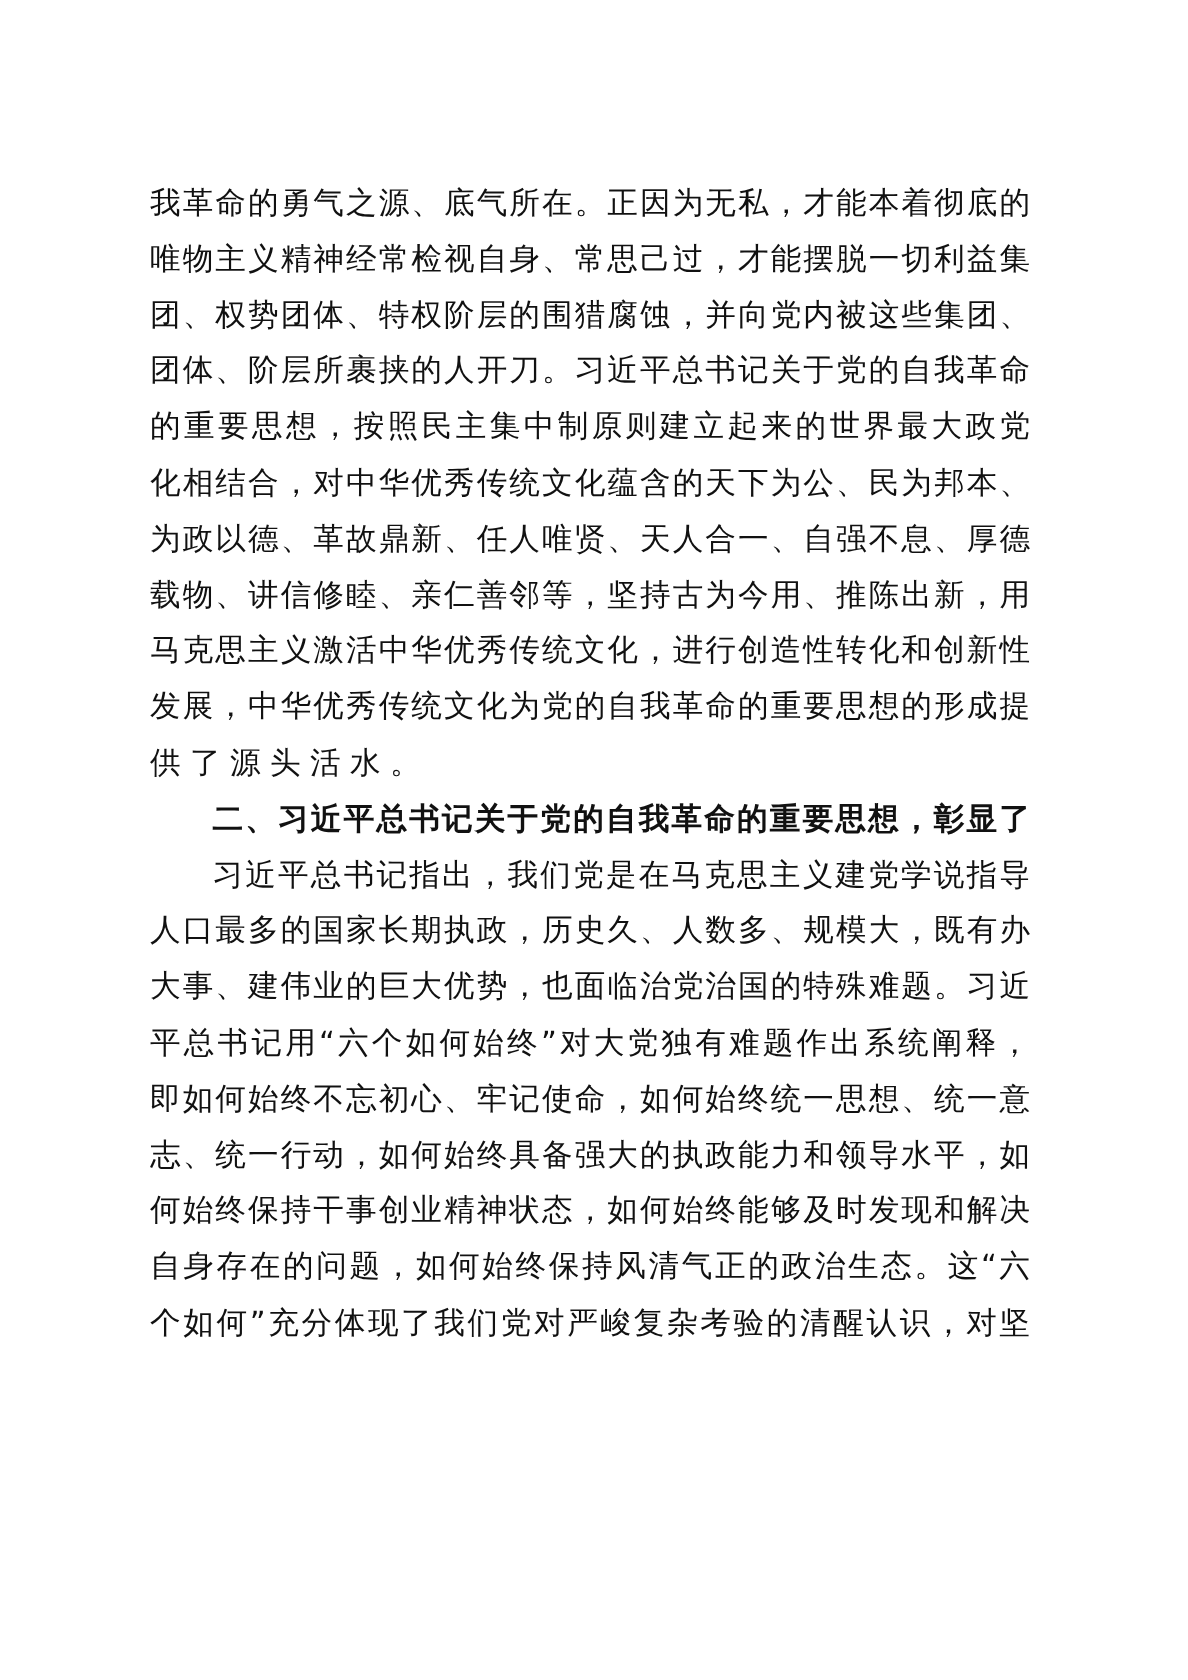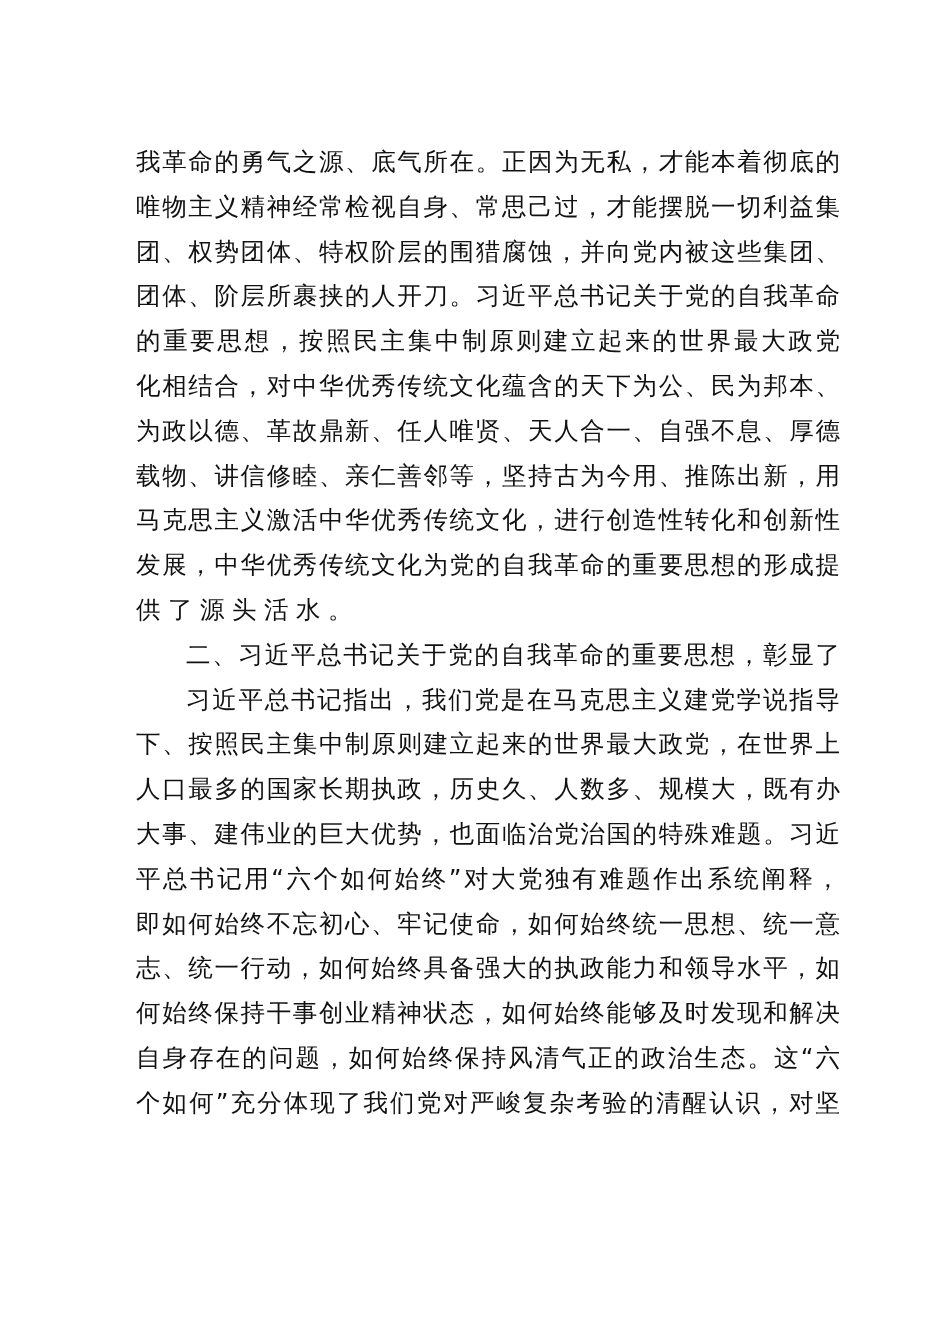--- a/index.html
+++ b/index.html
@@ -10,42 +10,42 @@
     body {
       width: 950px;
       height: 1344px;
       position: relative;
       overflow: hidden;
       font-family: "DejaVu Sans", "Liberation Sans", sans-serif;
       color: #111111;
     }
     .page {
       position: absolute;
-      left: 136px;
+      left: 120px;
       top: 140px;
       width: 704px;
     }
     .line {
       height: 44.8px;
       line-height: 44.8px;
       font-size: 24.5px;
       white-space: nowrap;
       display: flex;
       justify-content: space-between;
       letter-spacing: 0;
     }
     .line.last {
       justify-content: center;
       letter-spacing: 7.5px;
     }
     .line.indent {
       padding-left: 50px;
     }
     .line.bold {
-      font-weight: normal;
+      font-weight: bold;
     }
     .line span.txt {
       display: block;
       width: 100%;
       text-align: justify;
       text-align-last: justify;
     }
     .line.last span.txt {
       text-align-last: left;
     }
@@ -95,23 +95,20 @@
     <div class="line indent bold">
         <span class="txt">二、习近平总书记关于党的自我革命的重要思想，彰显了</span>
       </div>
   </div>
 
   <div class="paragraph">
     <div class="line indent">
         <span class="txt">习近平总书记指出，我们党是在马克思主义建党学说指导</span>
       </div>
     <div class="line">
-        <span class="txt">下、按照民主集中制原则建立起来的世界最大政党，在世界上</span>
-      </div>
-    <div class="line">
         <span class="txt">人口最多的国家长期执政，历史久、人数多、规模大，既有办</span>
       </div>
     <div class="line">
         <span class="txt">大事、建伟业的巨大优势，也面临治党治国的特殊难题。习近</span>
       </div>
     <div class="line">
         <span class="txt">平总书记用“六个如何始终”对大党独有难题作出系统阐释，</span>
       </div>
     <div class="line">
         <span class="txt">即如何始终不忘初心、牢记使命，如何始终统一思想、统一意</span>

